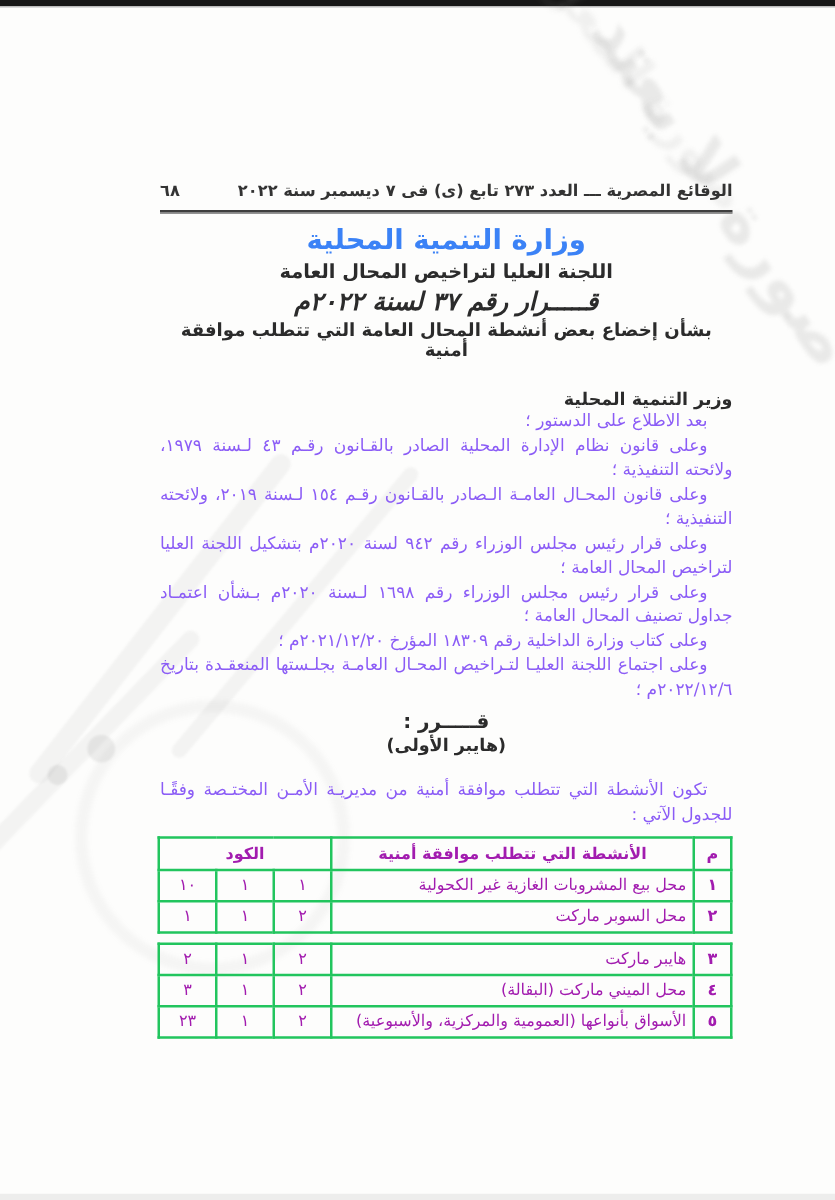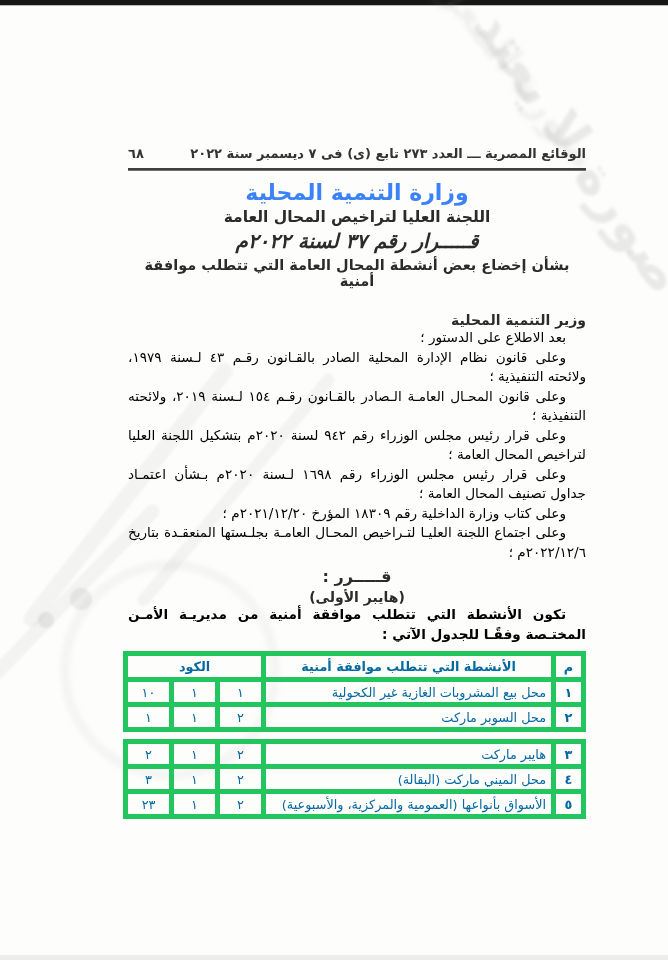--- a/index.html
+++ b/index.html
@@ -51,34 +51,34 @@
     border-top:2px solid #3e3e3e; border-bottom:1px solid #707070; }
 
   .masthead { text-align:center; }
   .t-ministry  { font-size:22px;   font-weight:bold; margin-top:9px;  color:#3b82f6; }
   .t-committee { font-size:15.5px; font-weight:bold; margin-top:3px; }
   .t-decree    { font-size:20px; font-weight:bold; margin-top:3px;font-style:italic; }
   .t-subject   { font-size:14.5px; font-weight:bold; margin-top:4px; }
 
   .opening { font-size:14px; font-weight:bold; margin-top:23px; }
   .clause  { font-size:13.6px; line-height:19.5px; text-align:justify;
-    text-indent:20px; color:#000000; }
+    text-indent:20px; color:#8b5cf6; }
 
   .decree-word     { text-align:center; font-size:16px; font-weight:bold;
     margin-top:5px; letter-spacing:1px; }
   .article-heading { text-align:center; font-size:14px; font-weight:bold; margin-top:3px; }
-  .article-body    { margin-top:0;font-weight:bold; }
+  .article-body    { margin-top:18px; }
 
   
   table { width:458px; border-collapse:collapse; table-layout:fixed;
     font-size:12.8px; background:transparent; }
   .tbl-part-1 { margin-top:7px; }
   .tbl-part-2 { margin-top:7px; }
-  th,td { border:5px solid #22c55e; height:25px; padding:0 5px;
-    overflow:hidden; white-space:nowrap; color:#0369a1; }
+  th,td { border:2px solid #22c55e; height:25px; padding:0 5px;
+    overflow:hidden; white-space:nowrap; color:#a21caf; }
   th { font-weight:bold; text-align:center; height:26px; }
   td.cell-serial { text-align:center; font-weight:bold; }
   td.cell-activity { text-align:right; }
   td.cell-code { text-align:center; }
   col.c-serial { width:30px; }
   col.c-activity { width:290px; }
   col.c-code { width:46px; }
 </style>
 </head>
 <body>

